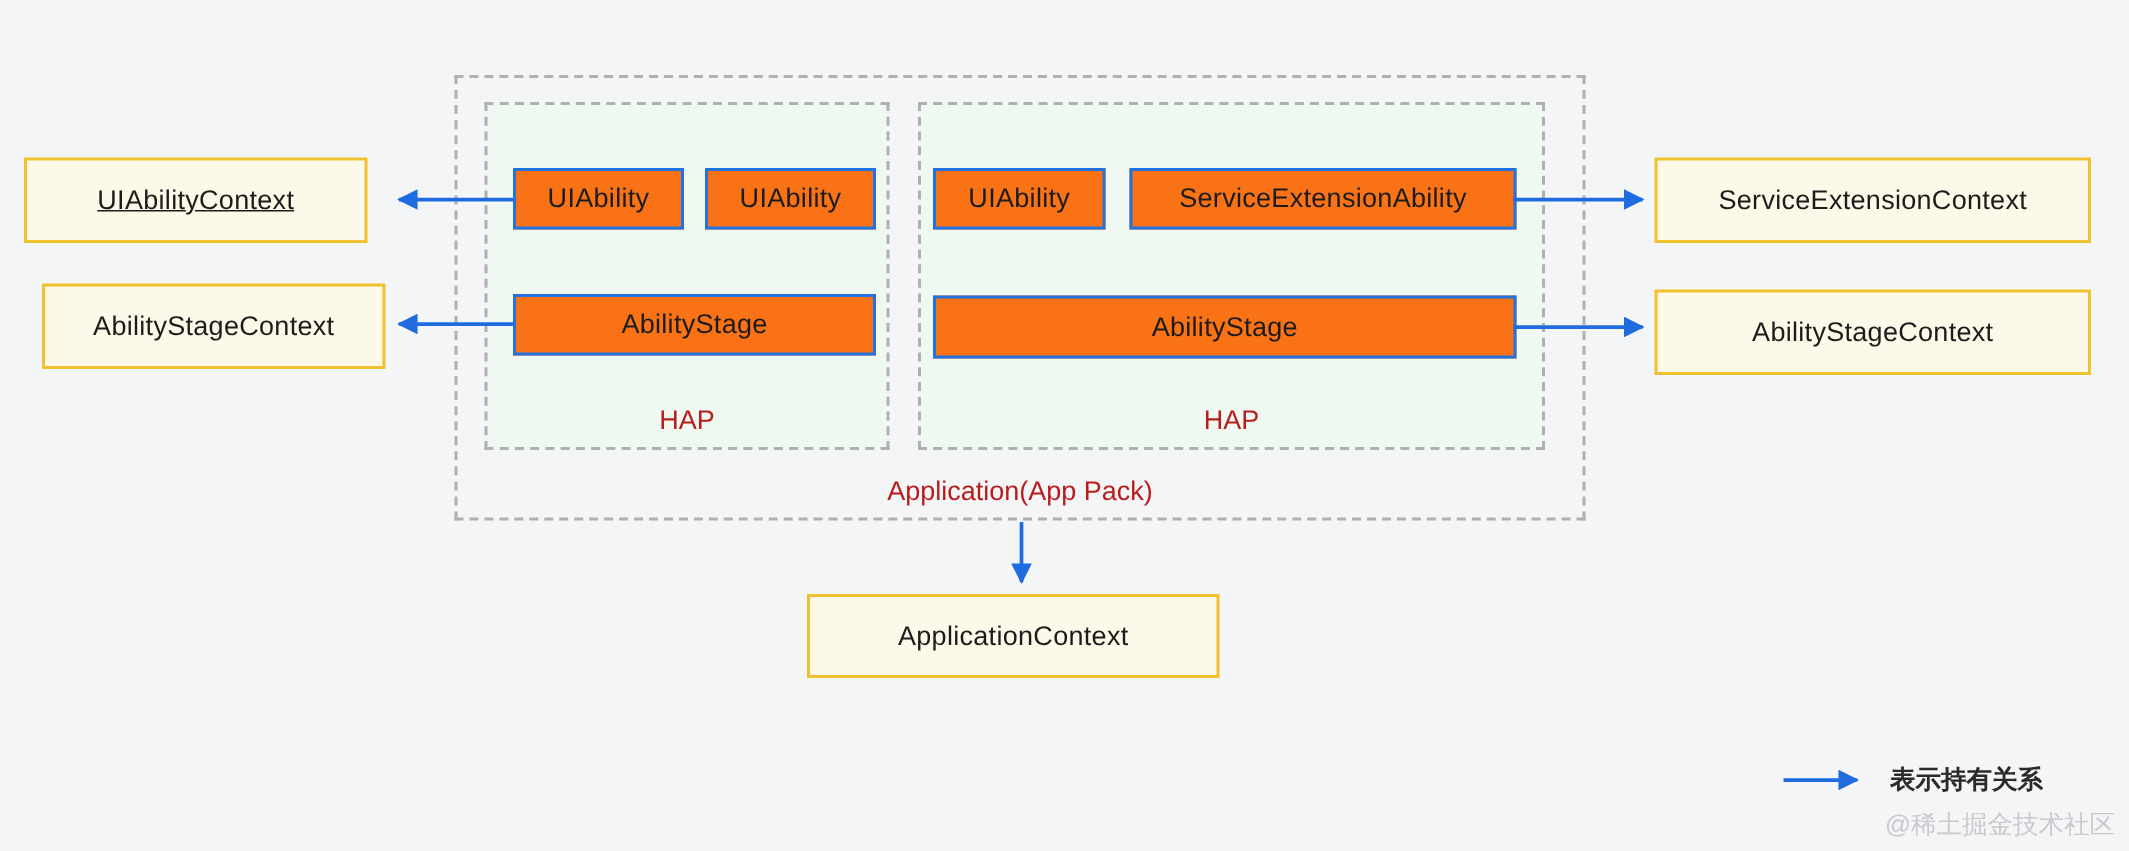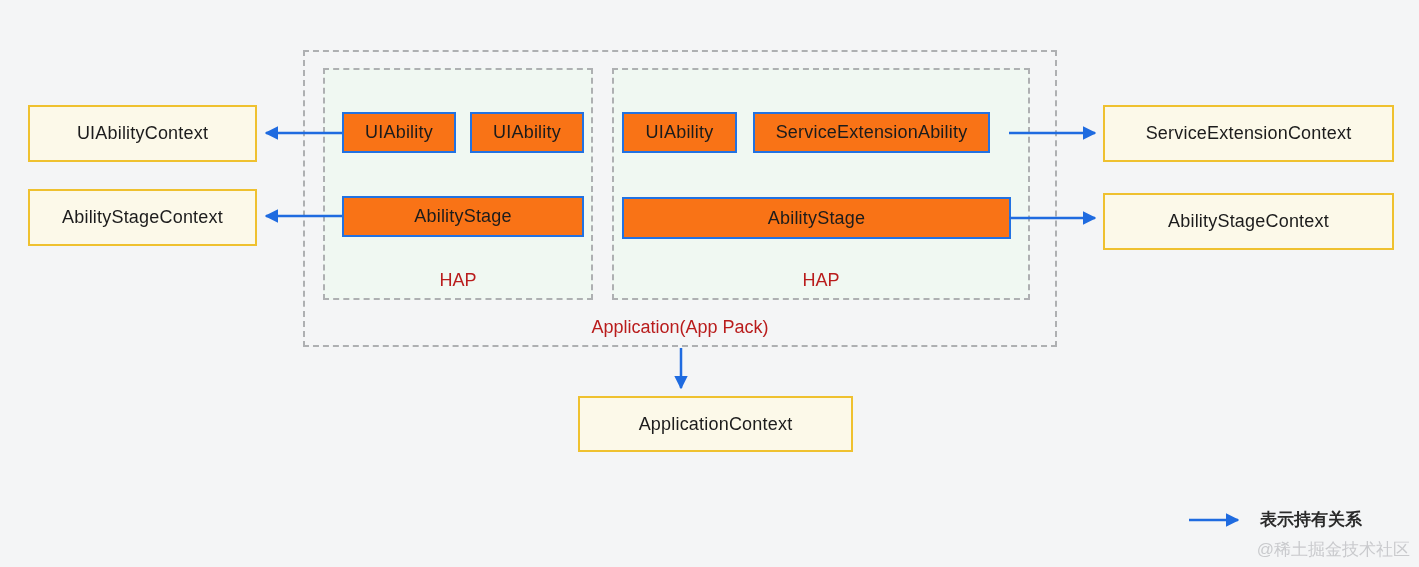--- a/index.html
+++ b/index.html
@@ -83,45 +83,45 @@
     top: 538px;
     font-size: 17px;
     color: #c9cacd;
   }
 </style>
 </head>
 <body>
 
 <div class="canvas">
 
-  <div class="box yellow-box" style="left:28px; top:105px; width:229px; height:57px;">UIAbilityContext</div>
+  <div class="box yellow-box" style="left:16px; top:105px; width:229px; height:57px;text-decoration:underline;">UIAbilityContext</div>
   <div class="box yellow-box" style="left:28px; top:189px; width:229px; height:57px;">AbilityStageContext</div>
 
   <div class="dashed-container app-pack">
     <div class="container-label app-label">Application(App Pack)</div>
   </div>
 
   <div class="dashed-container hap hap-1">
     <div class="box blue-box" style="left:17px; top:42px; width:114px; height:41px;">UIAbility</div>
     <div class="box blue-box" style="left:145px; top:42px; width:114px; height:41px;">UIAbility</div>
     <div class="box blue-box" style="left:17px; top:126px; width:242px; height:41px;">AbilityStage</div>
     <div class="container-label hap-label">HAP</div>
   </div>
 
   <div class="dashed-container hap hap-2">
     <div class="box blue-box" style="left:8px; top:42px; width:115px; height:41px;">UIAbility</div>
-    <div class="box blue-box" style="left:139px; top:42px; width:237px; height:41px;">ServiceExtensionAbility</div>
+    <div class="box blue-box" style="left:139px; top:42px; width:258px; height:41px;">ServiceExtensionAbility</div>
     <div class="box blue-box" style="left:8px; top:127px; width:389px; height:42px;">AbilityStage</div>
     <div class="container-label hap-label">HAP</div>
   </div>
 
   <div class="box yellow-box" style="left:1103px; top:105px; width:291px; height:57px;">ServiceExtensionContext</div>
   <div class="box yellow-box" style="left:1103px; top:193px; width:291px; height:57px;">AbilityStageContext</div>
 
-  <div class="box yellow-box" style="left:538px; top:396px; width:275px; height:56px;margin-left:40px;">ApplicationContext</div>
+  <div class="box yellow-box" style="left:538px; top:396px; width:275px; height:56px;">ApplicationContext</div>
 
   <svg class="arrow-layer" viewBox="0 0 1419 567">
     <defs>
       <marker id="arrowhead" viewBox="0 0 10 10" refX="9" refY="5" markerWidth="5.5" markerHeight="5.5" orient="auto-start-reverse">
         <path d="M0,0 L10,5 L0,10 z" fill="#1f6be0"></path>
       </marker>
     </defs>
     <line x1="342" y1="133" x2="266" y2="133" stroke="#1f6be0" stroke-width="2.5" marker-end="url(#arrowhead)"></line>
     <line x1="342" y1="216" x2="266" y2="216" stroke="#1f6be0" stroke-width="2.5" marker-end="url(#arrowhead)"></line>
     <line x1="1009" y1="133" x2="1095" y2="133" stroke="#1f6be0" stroke-width="2.5" marker-end="url(#arrowhead)"></line>

